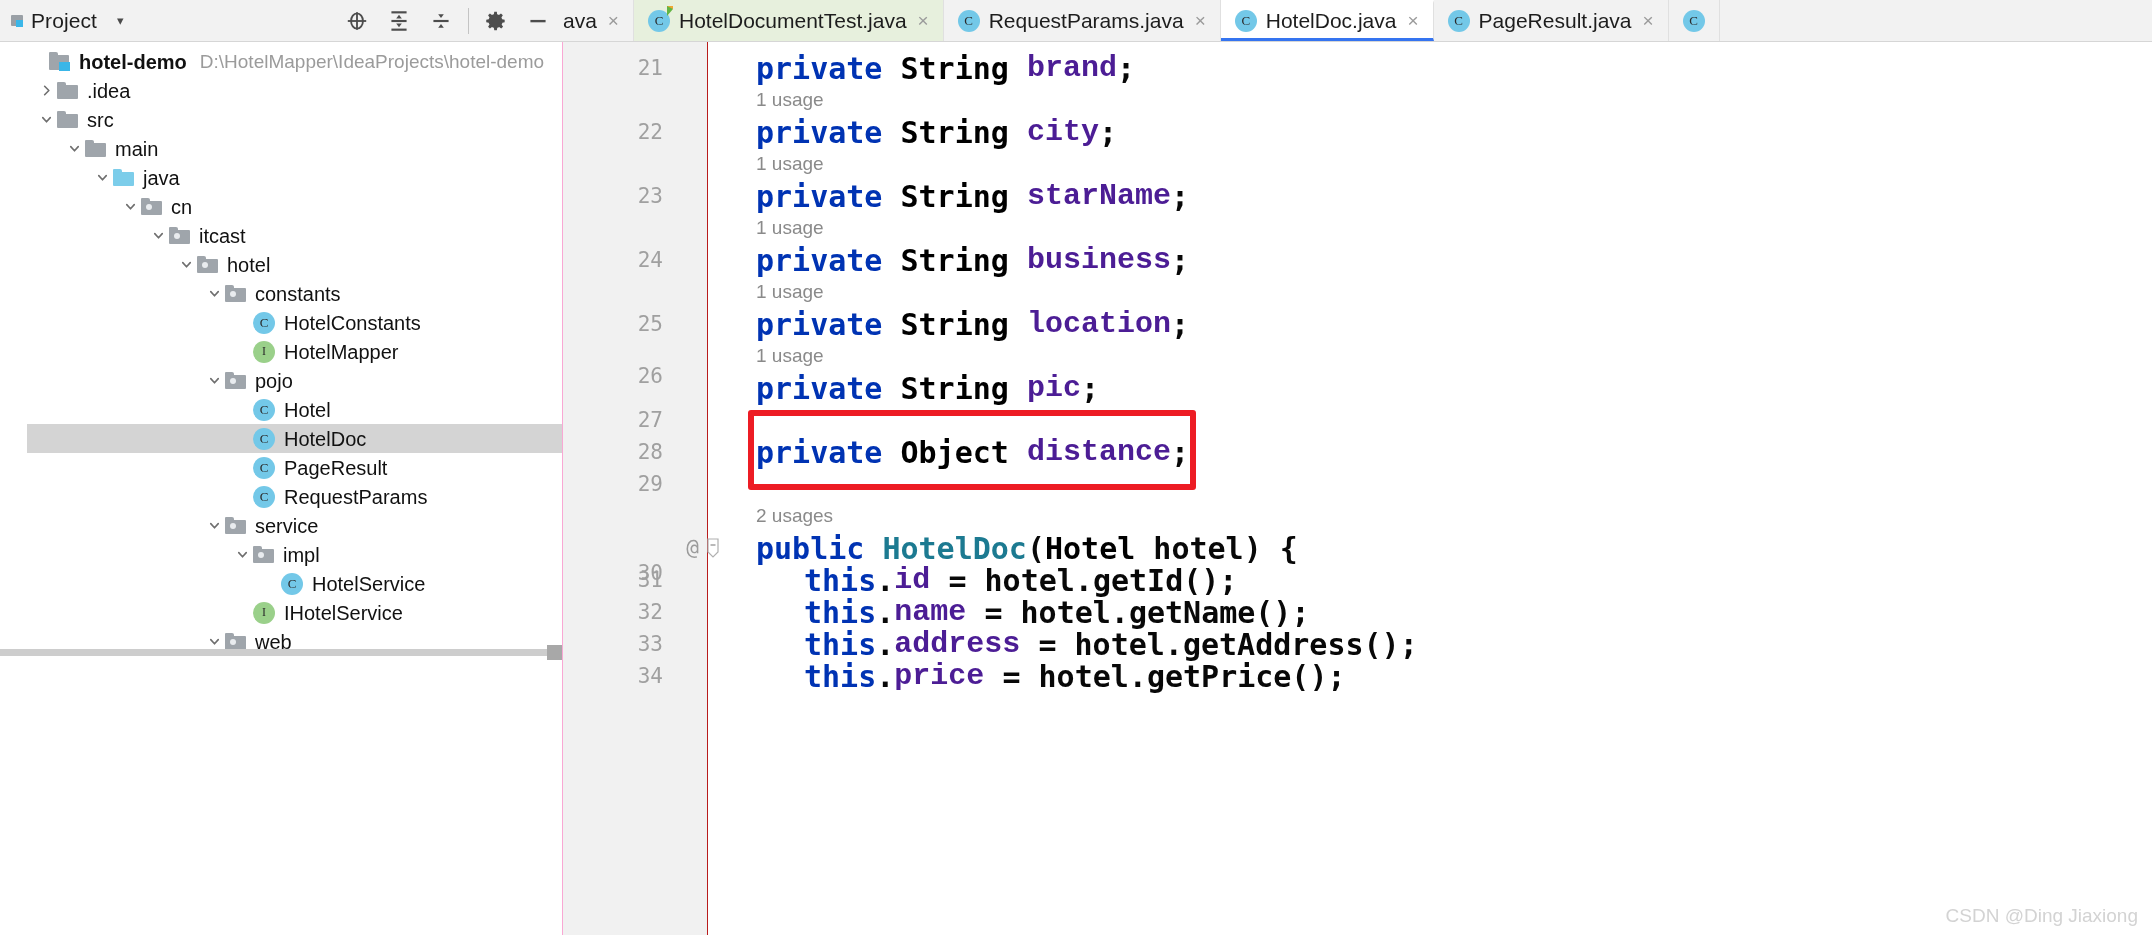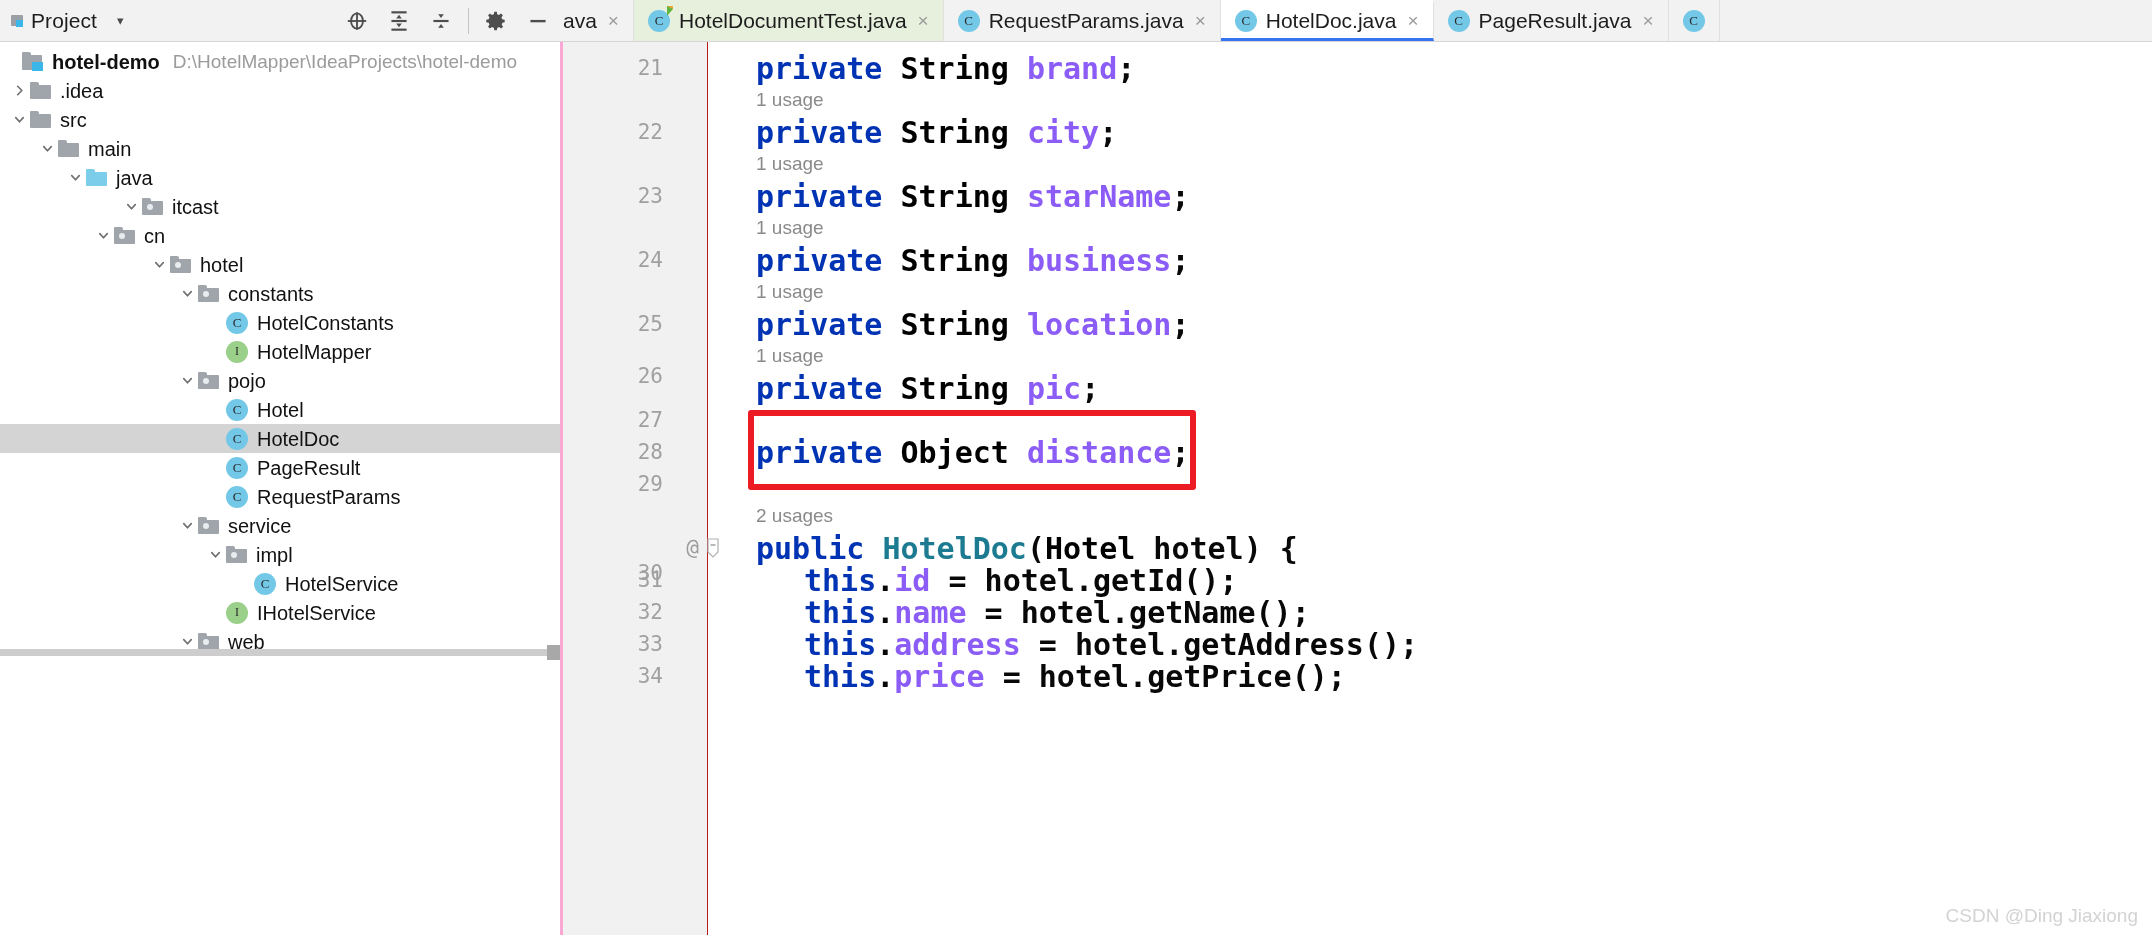--- a/index.html
+++ b/index.html
@@ -158,24 +158,25 @@
     display: flex;
     flex: 1 1 auto;
     min-height: 0;
   }
 
   
   .tree-pane {
     width: 563px;
     flex: 0 0 563px;
     background: #ffffff;
-    border-right: 3px solid #f9a8d4;
+    border-right: 1px solid #f9a8d4;
     overflow: hidden;
     position: relative;
     padding-top: 5px;
+    padding-left: 27px;
   }
   .tree-row {
     display: flex;
     align-items: center;
     height: 29px;
     font-size: 20px;
     color: #111111;
     white-space: nowrap;
     position: relative;
   }
@@ -293,21 +294,21 @@
   }
   .fold {
     position: absolute;
     right: -14px;
     height: 32px;
     display: flex; align-items: center;
   }
 
   .kw   { color: #0033b3; font-weight: 700; }
   .typ  { color: #000000; font-weight: 700; }
-  .fld  { color: #8b5cf6; font-weight: 700; }
+  .fld  { color: #4c1d95; font-weight: 700; font-family: Liberation Mono, monospace; }
   .cls  { color: #1c7a91; font-weight: 700; }
   .pln  { color: #080808; font-weight: 700; }
 
   
   .redbox {
     position: absolute;
     border: 6px solid #ed1c24;
     border-radius: 3px;
     pointer-events: none;
     box-sizing: border-box;
@@ -486,44 +487,44 @@
                 <polyline points="4,6 8,10.5 12,6"></polyline>
               </svg>
             </span>
             <span class="folder src-root">
               <span class="tab-top"></span>
               <span class="body"></span>
             </span>
             <span class="tree-label">java</span>
           </div>
           <div class="tree-row">
+            <span style="width:92px;flex:0 0 92px"></span>
+            <span class="tw">
+              <svg width="15" height="15" viewBox="0 0 16 16" fill="none" stroke="#6e6e6e" stroke-width="1.7" stroke-linecap="round" stroke-linejoin="round">
+                <polyline points="4,6 8,10.5 12,6"></polyline>
+              </svg>
+            </span>
+            <span class="folder pkg">
+              <span class="tab-top"></span>
+              <span class="body"></span>
+            </span>
+            <span class="tree-label">cn</span>
+          </div>
+          <div class="tree-row">
             <span style="width:120px;flex:0 0 120px"></span>
             <span class="tw">
               <svg width="15" height="15" viewBox="0 0 16 16" fill="none" stroke="#6e6e6e" stroke-width="1.7" stroke-linecap="round" stroke-linejoin="round">
                 <polyline points="4,6 8,10.5 12,6"></polyline>
               </svg>
             </span>
             <span class="folder pkg">
               <span class="tab-top"></span>
               <span class="body"></span>
             </span>
             <span class="tree-label">itcast</span>
-          </div>
-          <div class="tree-row">
-            <span style="width:92px;flex:0 0 92px"></span>
-            <span class="tw">
-              <svg width="15" height="15" viewBox="0 0 16 16" fill="none" stroke="#6e6e6e" stroke-width="1.7" stroke-linecap="round" stroke-linejoin="round">
-                <polyline points="4,6 8,10.5 12,6"></polyline>
-              </svg>
-            </span>
-            <span class="folder pkg">
-              <span class="tab-top"></span>
-              <span class="body"></span>
-            </span>
-            <span class="tree-label">cn</span>
           </div>
           <div class="tree-row">
             <span style="width:148px;flex:0 0 148px"></span>
             <span class="tw">
               <svg width="15" height="15" viewBox="0 0 16 16" fill="none" stroke="#6e6e6e" stroke-width="1.7" stroke-linecap="round" stroke-linejoin="round">
                 <polyline points="4,6 8,10.5 12,6"></polyline>
               </svg>
             </span>
             <span class="folder pkg">
               <span class="tab-top"></span>

